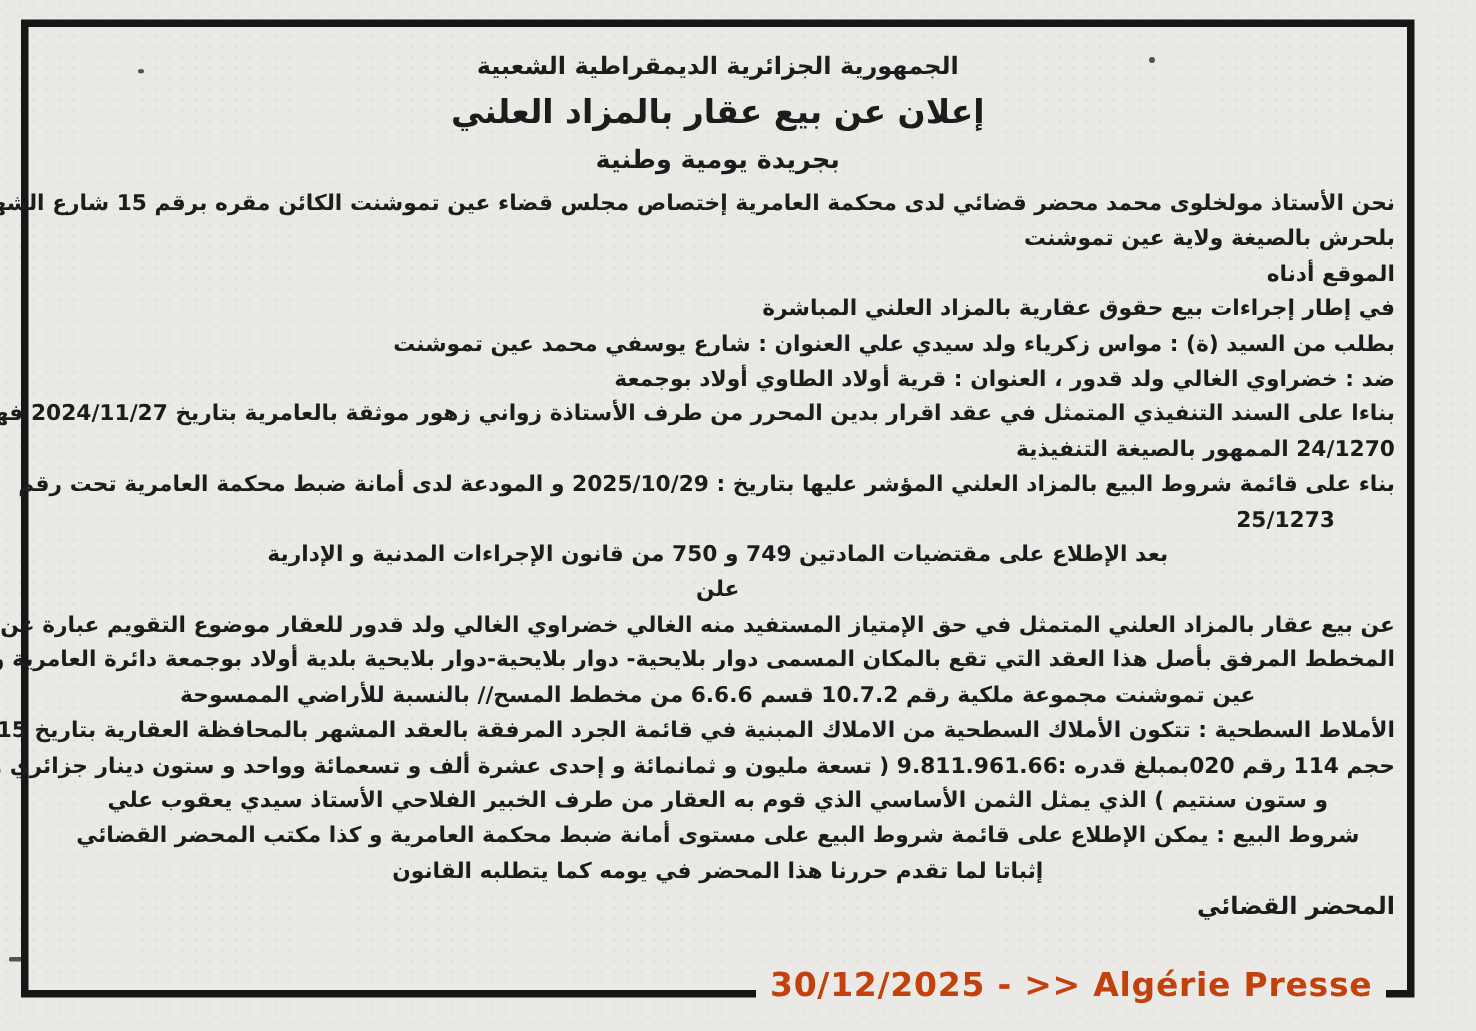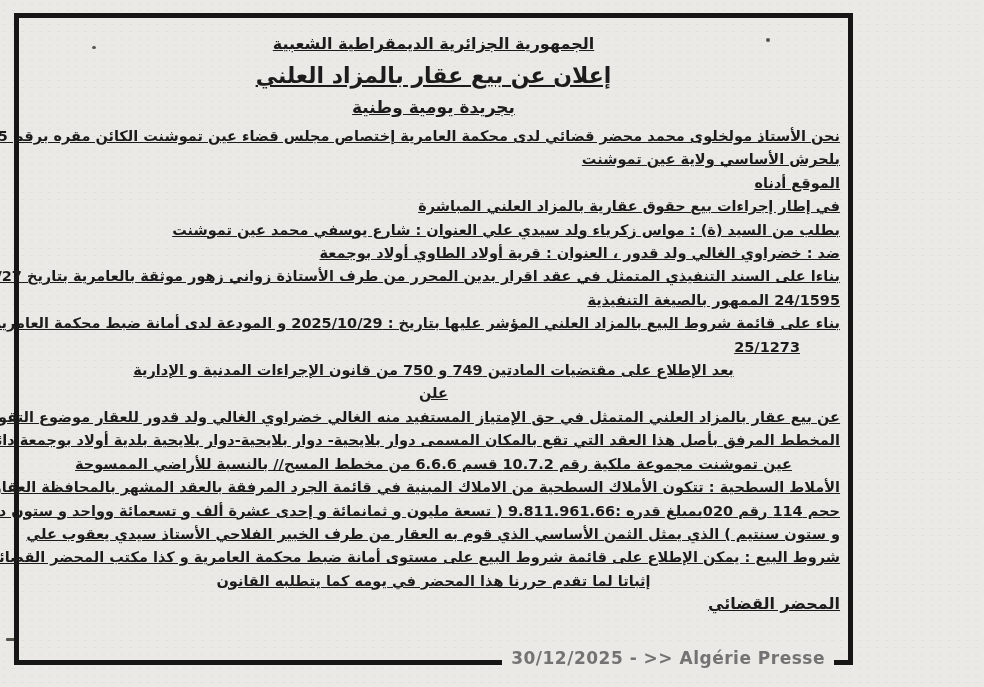--- a/index.html
+++ b/index.html
@@ -5,46 +5,45 @@
   html,body{margin:0;padding:0;}
   body{
     width:984px;height:687px;position:relative;overflow:hidden;
     background-color:#eae9e5;
     background-image:radial-gradient(rgba(0,0,0,0.035) 1px, transparent 1.2px);
     background-size:9px 7px;
     font-family:"DejaVu Sans",sans-serif;
     color:#1c1c1c;
   }
   .frame{
-    position:absolute;left:14px;top:13px;width:839px;height:652px;
+    position:absolute;left:14px;top:13px;width:929px;height:652px;
     box-sizing:border-box;border:5px solid #161616;
     padding:12px 8px 0 8px;
     direction:rtl;
-    text-decoration:underline;
   }
   .hdr{text-align:center;font-weight:bold;direction:rtl;}
   .republic{font-size:16px;margin-top:4px;}
   .title{font-size:22px;margin-top:3px;line-height:40px;}
   .subtitle{font-size:17px;margin-top:1px;}
   .bodytext{
     margin-top:8px;font-size:14.5px;font-weight:bold;
     line-height:23.4px;text-align:right;direction:rtl;
   }
   .line{white-space:nowrap;}
   .line.c{text-align:center;}
   .line.ind{padding-left:0;padding-right:40px;}
   .sig{
     font-size:16px;font-weight:bold;text-align:right;
     padding-left:66px;margin-top:1px;direction:rtl;
   }
   .footer-label{
     position:absolute;right:14px;bottom:-10px;
     background:#eae9e5;padding:0 9px;
-    font-size:17px;font-weight:bold;letter-spacing:0.5px;
-    direction:ltr;color:#737373;line-height:24px;
+    font-size:22px;font-weight:bold;letter-spacing:0.5px;
+    direction:ltr;color:#c2410c;line-height:24px;
   }
   .speck{position:absolute;background:#55524c;border-radius:50%;}
   .speck.s1{left:92px;top:46px;width:4px;height:3px;}
   .speck.s2{left:766px;top:38px;width:4px;height:4px;}
   .speck.s3{left:6px;top:638px;width:9px;height:3px;border-radius:1px;}
 </style>
 </head>
 <body>
 
 <div class="speck s1"></div>
@@ -54,27 +53,27 @@
 <div class="frame">
 
   <div class="hdr">
     <div class="republic">الجمهورية الجزائرية الديمقراطية الشعبية</div>
     <div class="title">إعلان عن بيع عقار بالمزاد العلني</div>
     <div class="subtitle">بجريدة يومية وطنية</div>
   </div>
 
   <div class="bodytext">
     <div class="line">نحن الأستاذ مولخلوى محمد محضر قضائي لدى محكمة العامرية إختصاص مجلس قضاء عين تموشنت الكائن مقره برقم 15 شارع الشهيد حرش</div>
-    <div class="line">بلحرش الأساسي ولاية عين تموشنت</div>
+    <div class="line">بلحرش بالصيغة ولاية عين تموشنت</div>
     <div class="line">الموقع أدناه</div>
     <div class="line">في إطار إجراءات بيع حقوق عقارية  بالمزاد العلني المباشرة</div>
     <div class="line">بطلب من السيد (ة) : مواس زكرياء ولد سيدي علي  العنوان : شارع يوسفي محمد عين تموشنت</div>
     <div class="line">ضد : خضراوي الغالي ولد قدور ، العنوان : قرية أولاد الطاوي أولاد بوجمعة</div>
     <div class="line">بناءا على السند التنفيذي المتمثل في عقد اقرار بدين المحرر من طرف الأستاذة زواني زهور موثقة بالعامرية  بتاريخ 2024/11/27 فهرس رقم</div>
-    <div class="line">24/1595  الممهور بالصيغة التنفيذية</div>
+    <div class="line">24/1270  الممهور بالصيغة التنفيذية</div>
     <div class="line">بناء على قائمة شروط البيع بالمزاد العلني  المؤشر عليها بتاريخ : 2025/10/29 و المودعة لدى أمانة ضبط محكمة العامرية  تحت رقم</div>
     <div class="line ind">25/1273</div>
     <div class="line c">بعد الإطلاع على مقتضيات المادتين 749 و 750 من قانون الإجراءات المدنية و الإدارية</div>
     <div class="line c">علن</div>
     <div class="line">عن بيع عقار بالمزاد العلني المتمثل في حق الإمتياز  المستفيد  منه  الغالي خضراوي  الغالي ولد قدور للعقار موضوع التقويم عبارة عن حق</div>
     <div class="line">المخطط المرفق بأصل هذا العقد التي تقع بالمكان المسمى دوار بلايحية- دوار بلايحية-دوار بلايحية بلدية أولاد بوجمعة دائرة العامرية ولاية</div>
     <div class="line c">عين تموشنت  مجموعة ملكية رقم 10.7.2 قسم  6.6.6  من مخطط المسح// بالنسبة للأراضي الممسوحة</div>
     <div class="line">الأملاط السطحية : تتكون الأملاك السطحية من الاملاك المبنية في قائمة الجرد المرفقة بالعقد المشهر بالمحافظة العقارية بتاريخ 2013/04/15</div>
     <div class="line">حجم 114 رقم 020بمبلغ قدره :9.811.961.66 ( تسعة مليون و ثمانمائة و إحدى عشرة ألف و تسعمائة وواحد و ستون دينار جزائري و ستة</div>
     <div class="line c">و ستون سنتيم ) الذي يمثل الثمن الأساسي الذي قوم به العقار من طرف الخبير الفلاحي  الأستاذ سيدي يعقوب علي</div>

